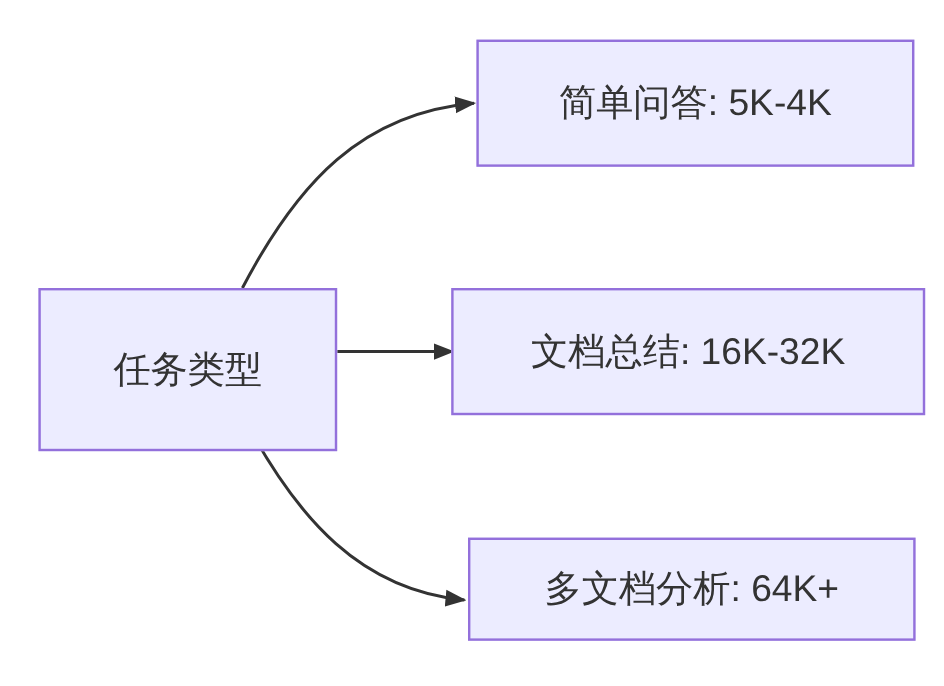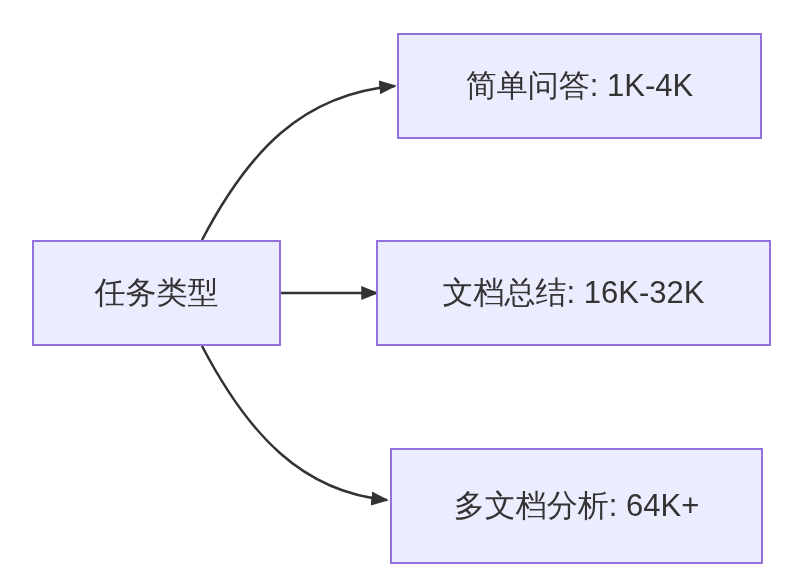--- a/index.html
+++ b/index.html
@@ -35,24 +35,24 @@
     background: var(--node-fill);
     border: 2px solid var(--node-border);
     color: var(--text-color);
     display: flex;
     align-items: center;
     justify-content: center;
     font-size: 31px;
     text-align: center;
     white-space: nowrap;
   }
-  .node-root    { left: 32px;  top: 240px; width: 249px; height: 106px; }
+  .node-root    { left: 32px;  top: 240px; width: 249px; height: 136px; }
   .node-simple  { left: 397px; top: 33px;  width: 365px; height: 106px; }
   .node-summary { left: 376px; top: 240px; width: 395px; height: 106px; }
-  .node-multi   { left: 390px; top: 448px; width: 373px; height: 116px; text-align: right; }
+  .node-multi   { left: 390px; top: 448px; width: 373px; height: 86px; text-align: right; }
 </style>
 </head>
 <body>
 
 <div class="stage">
 
   <svg class="edges" viewBox="0 0 787 572" xmlns="http://www.w3.org/2000/svg">
     <defs>
       <marker id="arrowhead" viewBox="0 0 10 10" refX="9" refY="5" markerWidth="7" markerHeight="7" orient="auto">
         <path class="arrow-fill" d="M 0 1 L 10 5 L 0 9 z"></path>
@@ -61,21 +61,21 @@
     <path class="edge-path" marker-end="url(#arrowhead)" d="M 202 240 C 248 152 302 94 395 86"></path>
     <path class="edge-path" marker-end="url(#arrowhead)" d="M 281 293 L 377 293"></path>
     <path class="edge-path" marker-end="url(#arrowhead)" d="M 202 346 C 248 434 302 492 387 500"></path>
   </svg>
 
   <div class="node node-root">
     <span>任务类型</span>
   </div>
 
   <div class="node node-simple">
-    <span>简单问答: 1K-4K</span>
+    <span>简单问答: 5K-4K</span>
   </div>
 
   <div class="node node-summary">
     <span>文档总结: 16K-32K</span>
   </div>
 
   <div class="node node-multi">
     <span>多文档分析: 64K+</span>
   </div>
 

